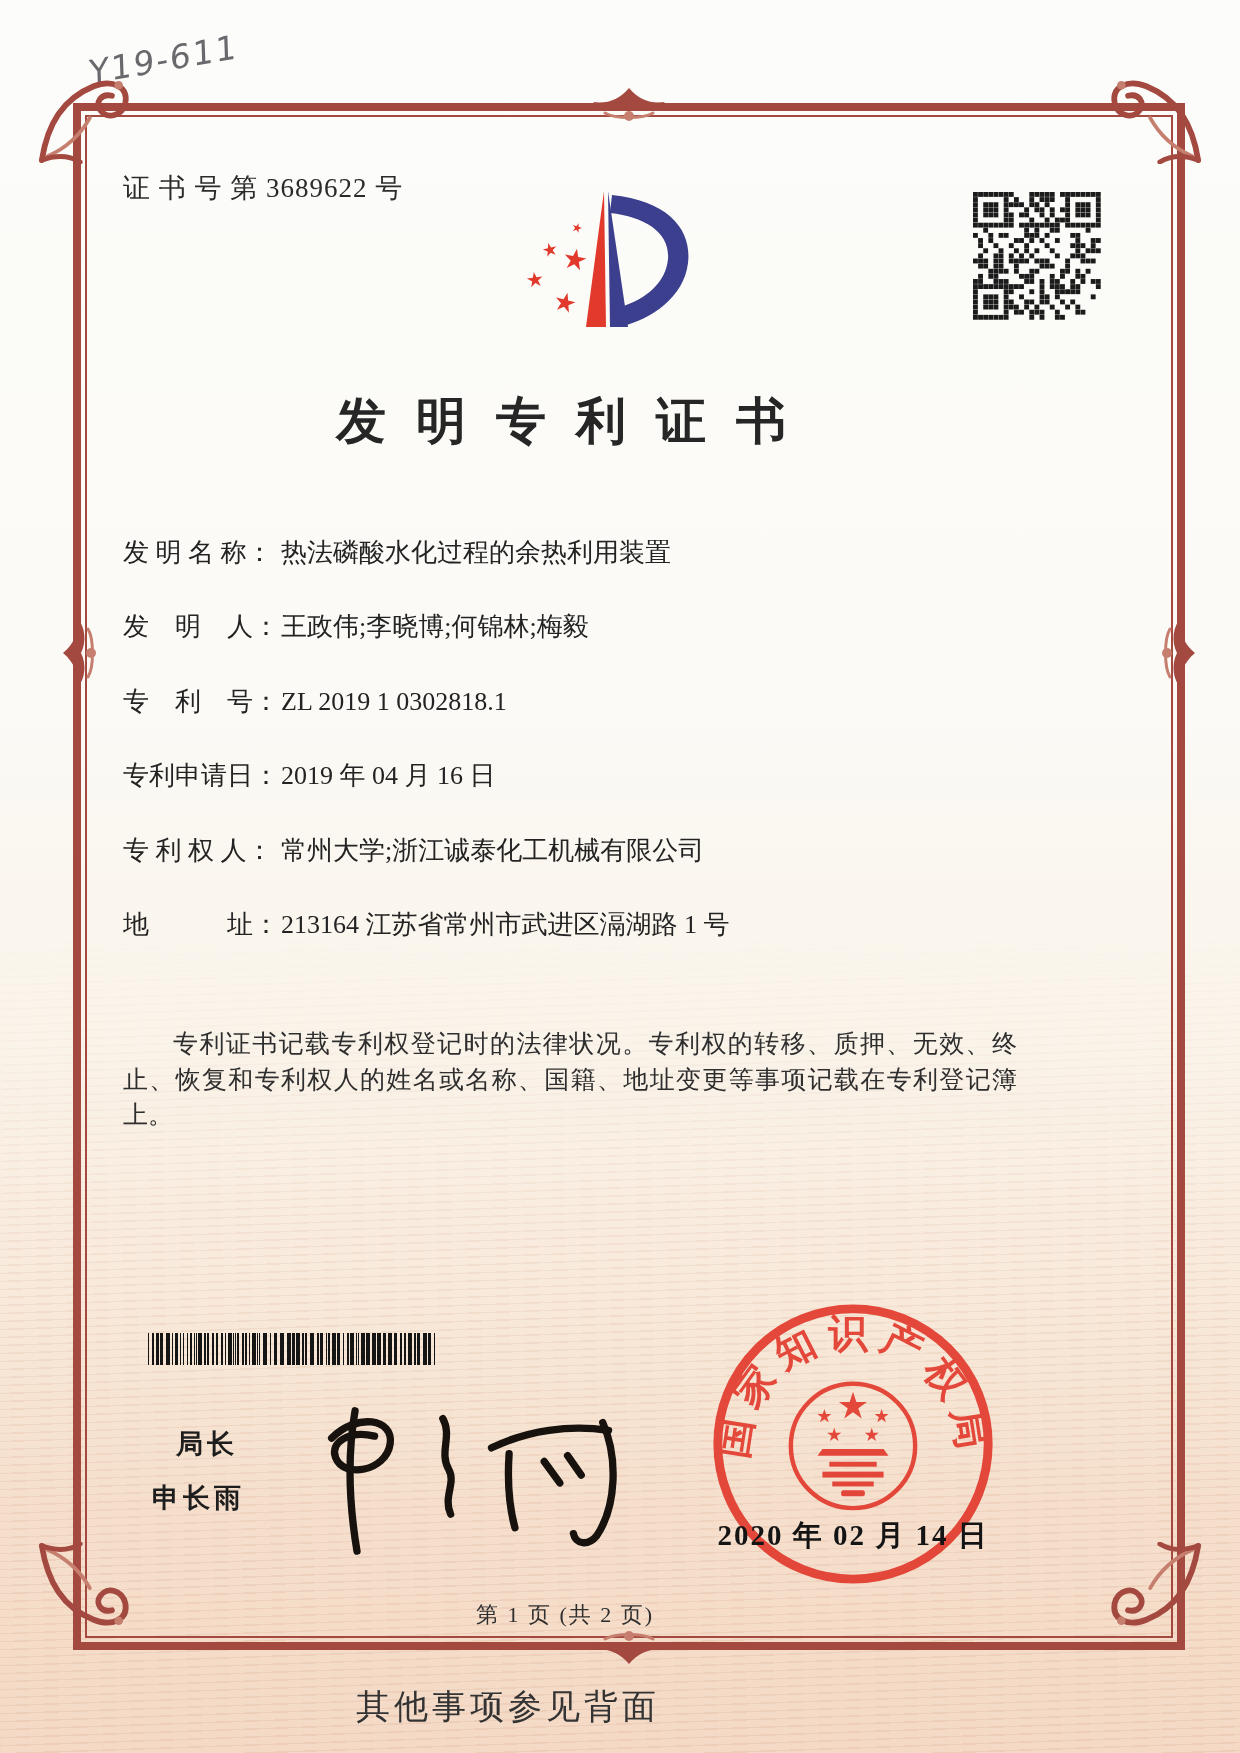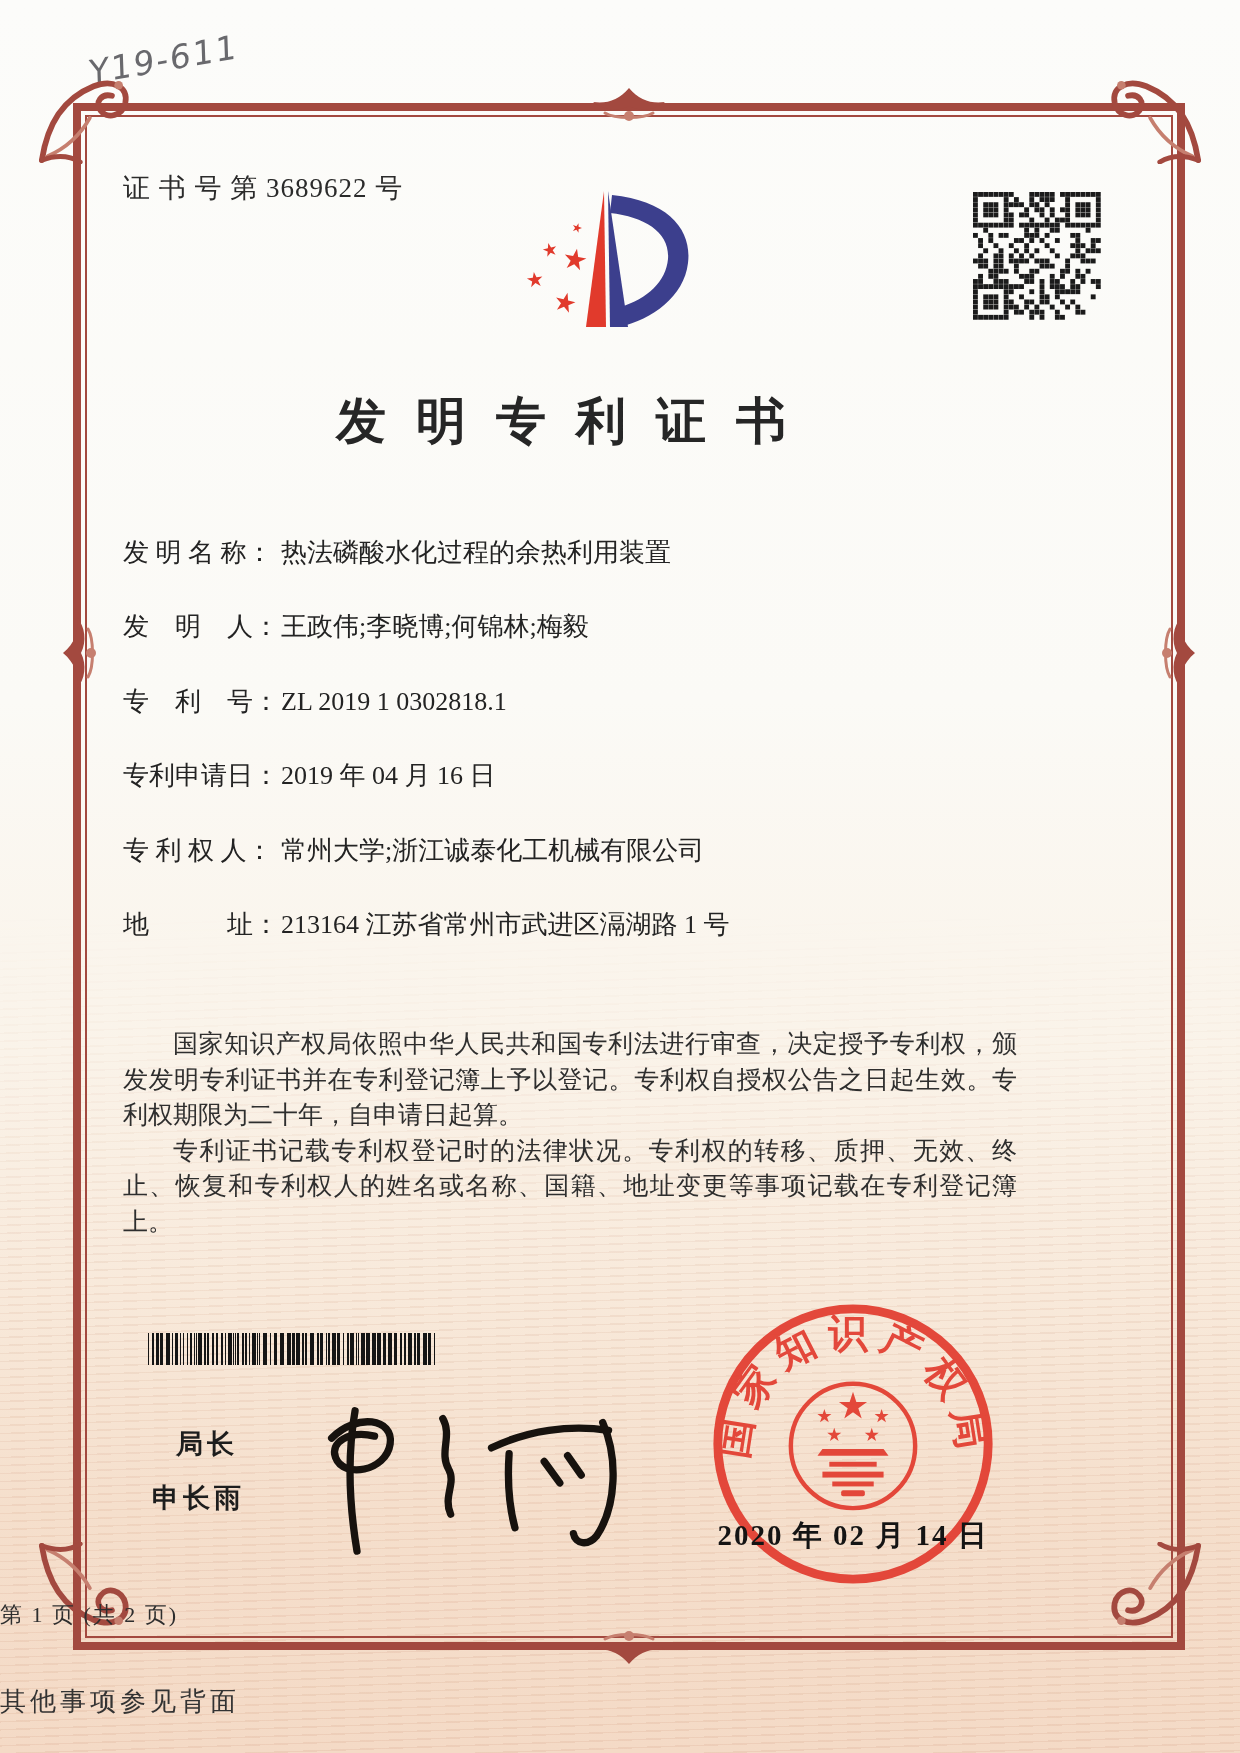--- a/index.html
+++ b/index.html
@@ -66,26 +66,26 @@
   }
   .officer-title{top:1426px;margin-left:24px;}
   .officer-name{top:1480px;}
   .signature{position:absolute;left:318px;top:1396px;width:312px;height:168px;}
   .seal{position:absolute;left:705px;top:1296px;width:296px;height:296px;opacity:.92;}
   .seal-date{
     position:absolute;left:703px;top:1516px;width:300px;text-align:center;
     font-size:29px;font-weight:700;color:#141414;letter-spacing:2px;
   }
   .page-indicator{
-    position:absolute;left:0;top:1600px;width:1130px;text-align:left;
+    position:absolute;left:0;top:1600px;width:1130px;text-align:center;
     font-size:22px;color:#2e2e2e;letter-spacing:2px;
   }
   .back-note{
-    position:absolute;left:0;top:1684px;width:1016px;text-align:left;
-    font-size:26px;color:#333;letter-spacing:4px;
+    position:absolute;left:0;top:1684px;width:1016px;text-align:center;
+    font-size:34px;color:#333;letter-spacing:4px;
   }
 </style>
 </head>
 <body>
 
 <div class="page">
 
   <div class="texture"></div>
 
   <svg width="0" height="0" style="position:absolute">
@@ -474,21 +474,20 @@
     <div class="field"><span class="flabel">发 明 名 称：</span><span class="fvalue">热法磷酸水化过程的余热利用装置</span></div>
     <div class="field"><span class="flabel">发　明　人：</span><span class="fvalue">王政伟;李晓博;何锦林;梅毅</span></div>
     <div class="field"><span class="flabel">专　利　号：</span><span class="fvalue">ZL 2019 1 0302818.1</span></div>
     <div class="field"><span class="flabel">专利申请日：</span><span class="fvalue">2019 年 04 月 16 日</span></div>
     <div class="field"><span class="flabel">专 利 权 人：</span><span class="fvalue">常州大学;浙江诚泰化工机械有限公司</span></div>
     <div class="field"><span class="flabel">地　　　址：</span><span class="fvalue">213164 江苏省常州市武进区滆湖路 1 号</span></div>
   </div>
 
 
   <div class="paras">
-    <p>国家知识产权局依照中华人民共和国专利法进行审查，决定授予专利权，颁发发明专利证书并在专利登记簿上予以登记。专利权自授权公告之日起生效。专利权期限为二十年，自申请日起算。</p>
     <p>专利证书记载专利权登记时的法律状况。专利权的转移、质押、无效、终止、恢复和专利权人的姓名或名称、国籍、地址变更等事项记载在专利登记簿上。</p>
   </div>
 
   <svg class="barcode" id="barcode-svg" viewBox="0 0 292 32">
       <rect x="0" y="0" width="1" height="32" fill="#151515"></rect>
       <rect x="4" y="0" width="2" height="32" fill="#151515"></rect>
       <rect x="8" y="0" width="3" height="32" fill="#151515"></rect>
       <rect x="12" y="0" width="3" height="32" fill="#151515"></rect>
       <rect x="18" y="0" width="4" height="32" fill="#151515"></rect>
       <rect x="24" y="0" width="1" height="32" fill="#151515"></rect>

